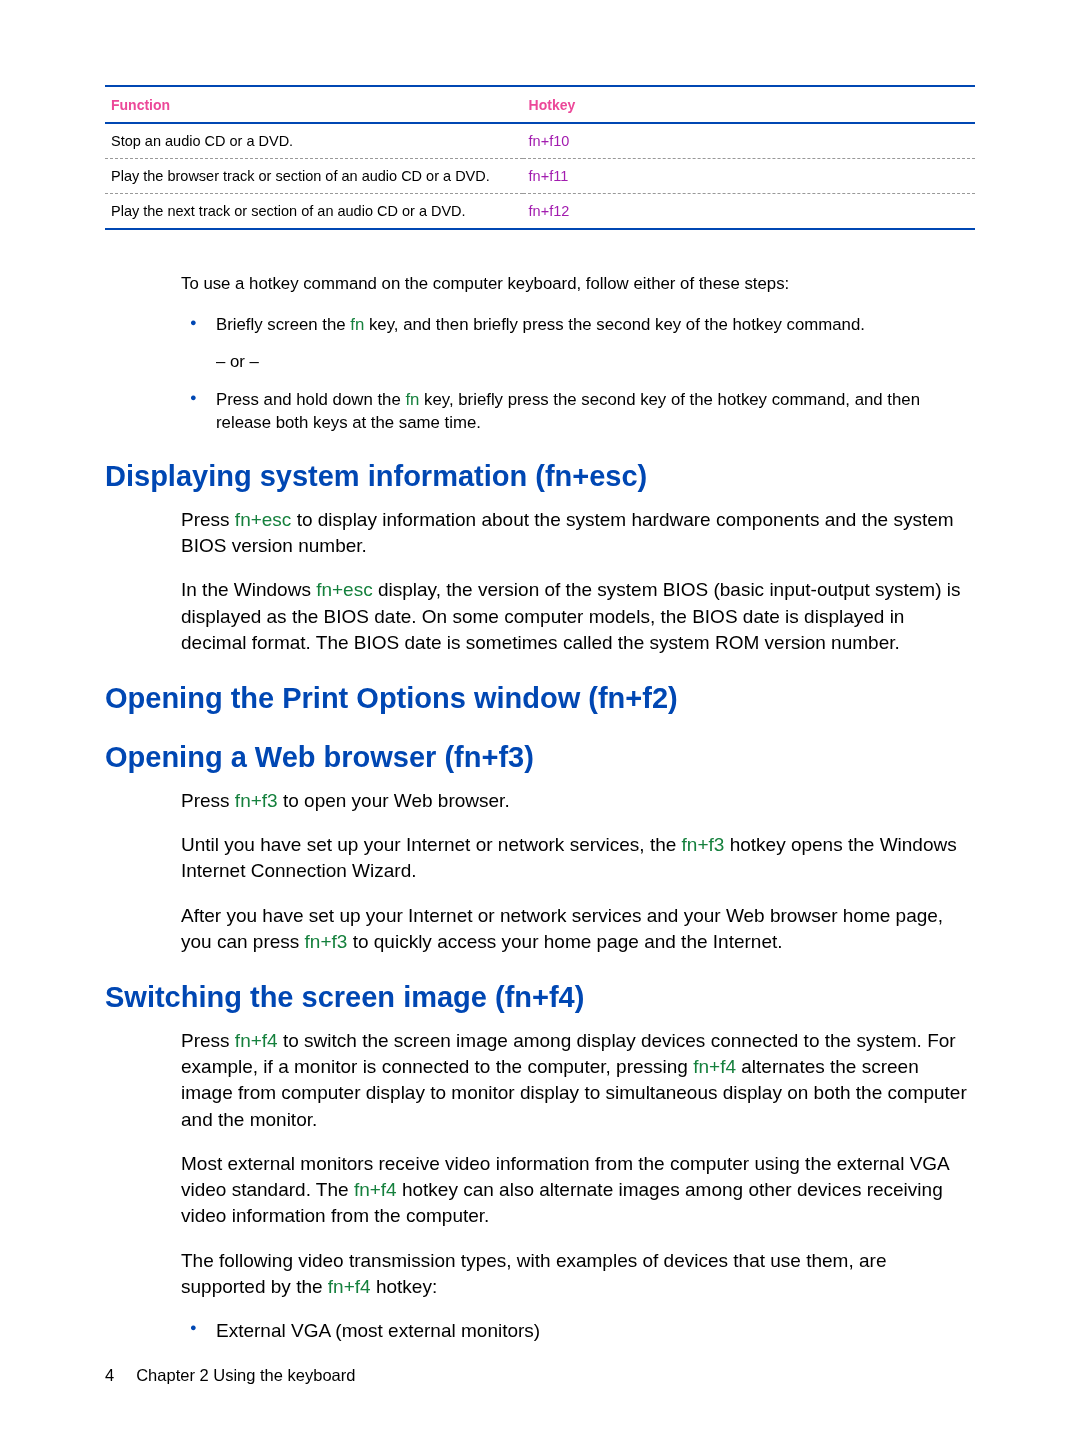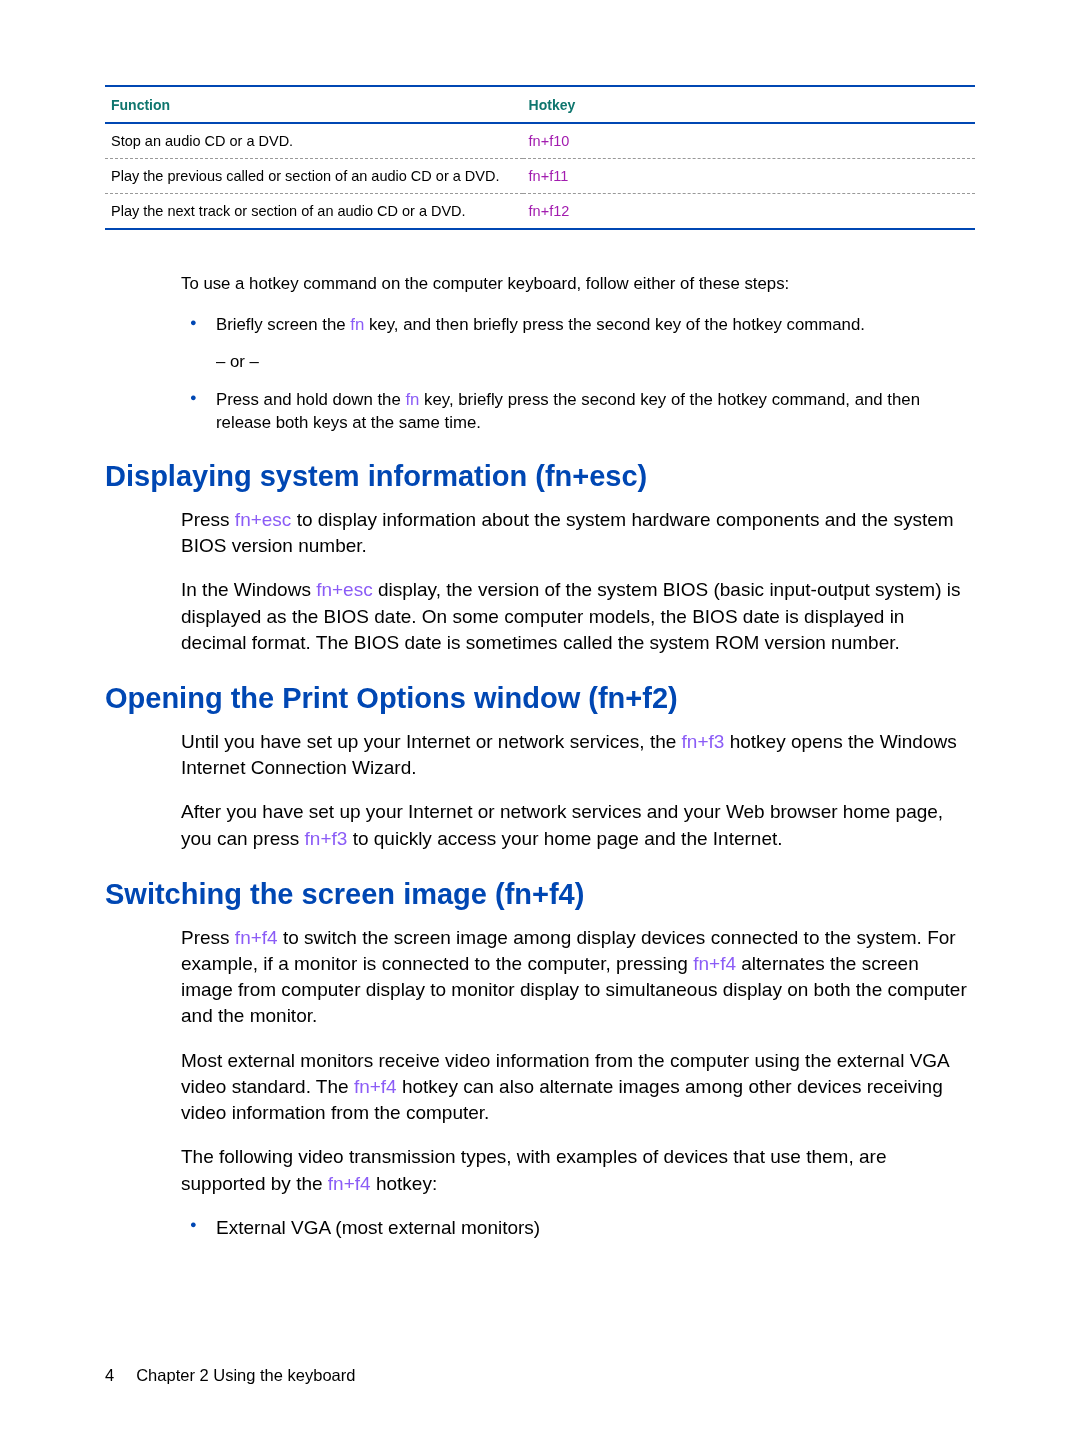--- a/index.html
+++ b/index.html
@@ -21,21 +21,21 @@
     border-collapse: collapse;
     font-size: 14.5px;
   }
   .hotkey-table thead tr {
     border-top: 2px solid #0047b3;
     border-bottom: 2px solid #0047b3;
   }
   .hotkey-table th {
     text-align: left;
     font-weight: bold;
-    color: #0f766e;
+    color: #ec4899;
     padding: 10px 6px 9px 6px;
     font-size: 14px;
   }
   .hotkey-table th.col-func { width: 48%; }
   .hotkey-table tbody td {
     padding: 9px 6px;
     vertical-align: top;
   }
   .hotkey-table tbody tr.row-dashed { border-bottom: 1px dashed #999; }
   .hotkey-table tbody tr.row-last  { border-bottom: 2px solid #0047b3; }
@@ -71,21 +71,21 @@
     font-size: 29px;
     font-weight: bold;
     margin: 26px 0 14px 0;
   }
   .section-body {
     margin-left: 76px;
     font-size: 19px;
     line-height: 1.38;
   }
   .section-body p { margin: 0 0 18px 0; }
-  .hk-inline { color: #8b5cf6; }
+  .hk-inline { color: #15803d; }
   .footer {
     position: absolute;
     bottom: 52px;
     left: 105px;
     font-size: 16.5px;
   }
   .footer .pnum { margin-right: 22px; }
 </style>
 </head>
 <body>
@@ -98,21 +98,21 @@
         <th class="col-func">Function</th>
         <th>Hotkey</th>
       </tr>
     </thead>
     <tbody>
       <tr class="row-dashed">
         <td>Stop an audio CD or a DVD.</td>
         <td class="hk-key">fn+f10</td>
       </tr>
       <tr class="row-dashed">
-        <td>Play the previous called or section of an audio CD or a DVD.</td>
+        <td>Play the browser track or section of an audio CD or a DVD.</td>
         <td class="hk-key">fn+f11</td>
       </tr>
       <tr class="row-last">
         <td>Play the next track or section of an audio CD or a DVD.</td>
         <td class="hk-key">fn+f12</td>
       </tr>
     </tbody>
   </table>
 
   <div class="body-block">
@@ -133,21 +133,25 @@
     <p>
       <span>Press </span><span class="hk-inline">fn+esc</span><span> to display information about the system hardware components and the system BIOS version number.</span>
     </p>
     <p>
       <span>In the Windows </span><span class="hk-inline">fn+esc</span><span> display, the version of the system BIOS (basic input-output system) is displayed as the BIOS date. On some computer models, the BIOS date is displayed in decimal format. The BIOS date is sometimes called the system ROM version number.</span>
     </p>
   </div>
 
   <h2 class="section-h">Opening the Print Options window (fn+f2)</h2>
 
+  <h2 class="section-h">Opening a Web browser (fn+f3)</h2>
   <div class="section-body">
+    <p>
+      <span>Press </span><span class="hk-inline">fn+f3</span><span> to open your Web browser.</span>
+    </p>
     <p>
       <span>Until you have set up your Internet or network services, the </span><span class="hk-inline">fn+f3</span><span> hotkey opens the Windows Internet Connection Wizard.</span>
     </p>
     <p>
       <span>After you have set up your Internet or network services and your Web browser home page, you can press </span><span class="hk-inline">fn+f3</span><span> to quickly access your home page and the Internet.</span>
     </p>
   </div>
 
   <h2 class="section-h">Switching the screen image (fn+f4)</h2>
   <div class="section-body">

